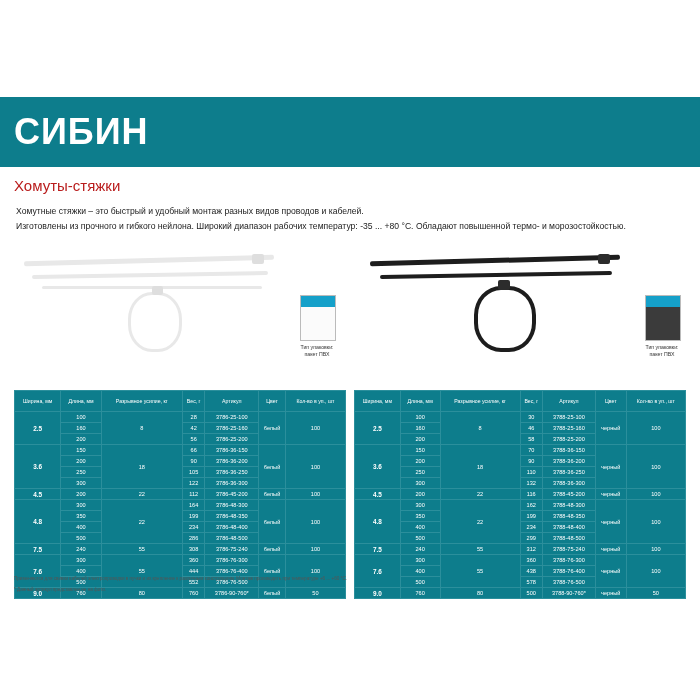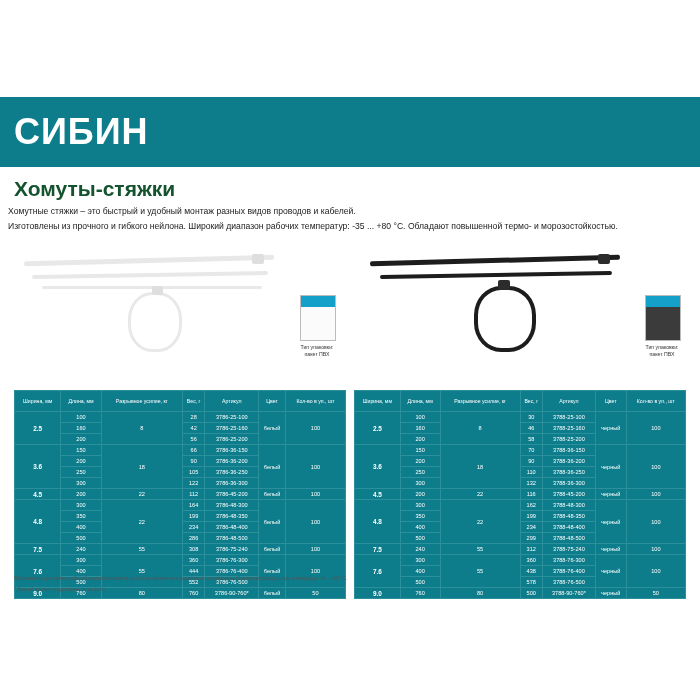--- a/index.html
+++ b/index.html
@@ -1,21 +1,21 @@
 <!DOCTYPE html>
 <html><head>
 <meta charset="utf-8">
 <style>
   html,body{margin:0;padding:0;}
   body{width:700px;height:700px;background:#ffffff;font-family:"Liberation Sans",sans-serif;overflow:hidden;}
   .page{position:relative;width:700px;height:526px;}
   .teal-band{position:absolute;left:0;top:97px;width:700px;height:70px;background:#0d7d8c;}
   .logo{position:absolute;left:14px;top:113px;color:#ffffff;font-size:36px;font-weight:bold;letter-spacing:1px;line-height:38px;}
-  .title{position:absolute;left:14px;top:177px;font-size:21px;font-weight:bold;color:#14532d;}
-  .desc{position:absolute;left:8px;top:205px;width:672px;font-size:8.6px;color:#222;line-height:13px;}
+  .title{position:absolute;left:14px;top:177px;font-size:15px;font-weight:normal;color:#b91c1c;}
+  .desc{position:absolute;left:16px;top:205px;width:672px;font-size:8.6px;color:#222;line-height:13px;}
   .desc div{margin-bottom:2px;}
 
   
   .photos{position:absolute;left:0;top:240px;width:700px;height:135px;}
   .tie{position:absolute;background:#e8e8e8;border-radius:2px;}
   .tie-dark{position:absolute;background:#1d1d1d;border-radius:2px;}
   .pack{position:absolute;width:34px;height:44px;border:1px solid #bbb;background:#f6f6f6;}
   .pack .hdr{height:11px;background:#15a0c9;}
   .pack .body{height:33px;background:#fbfbfb;}
   .pack-dark .body{background:#3b3b3b;}

